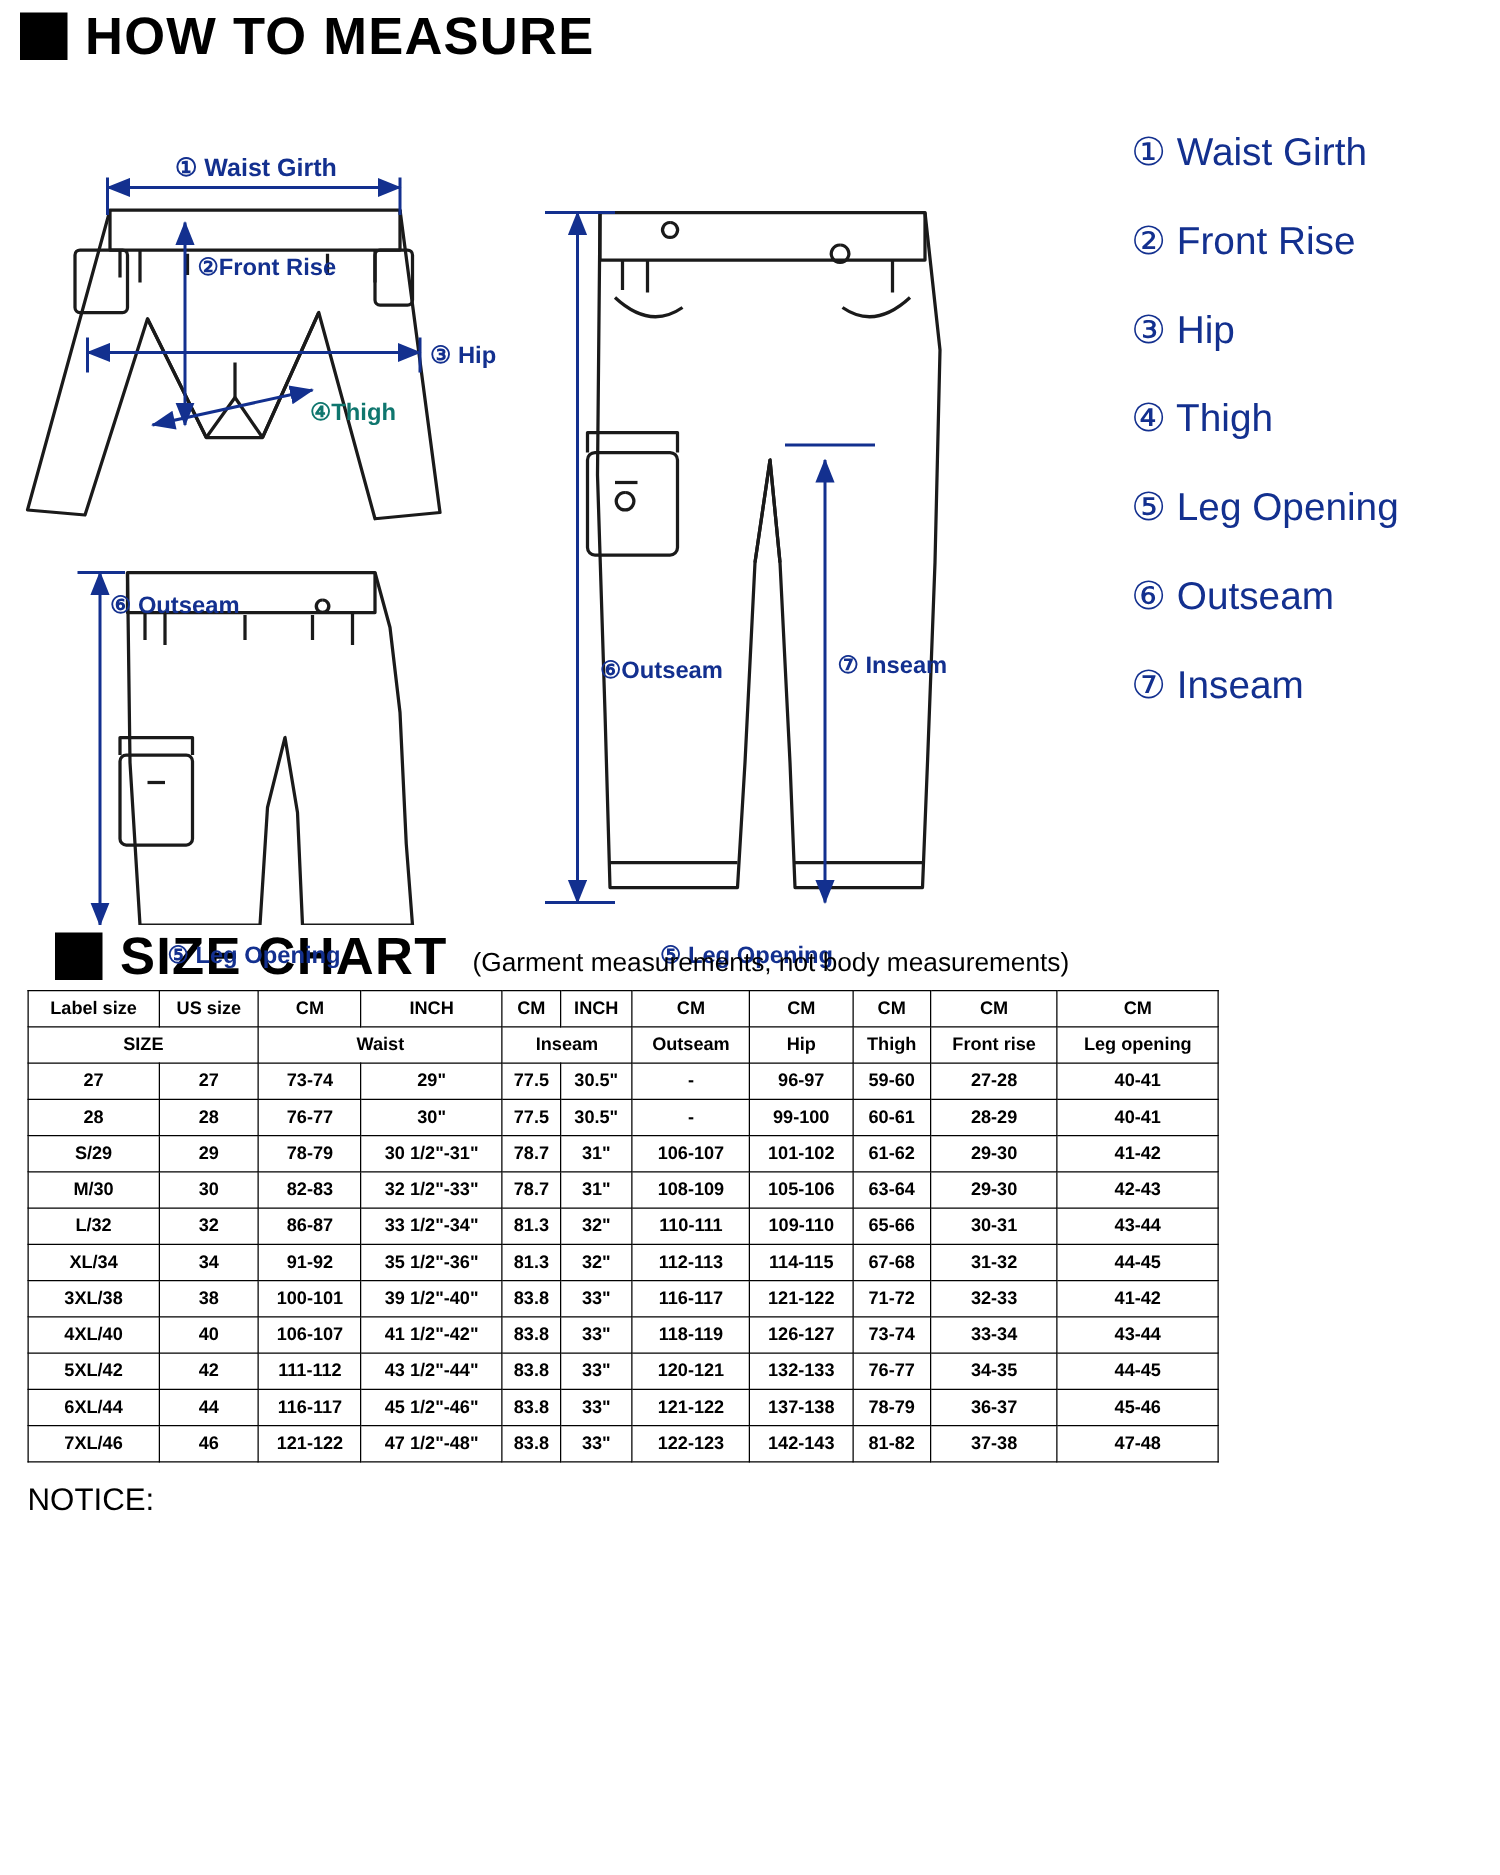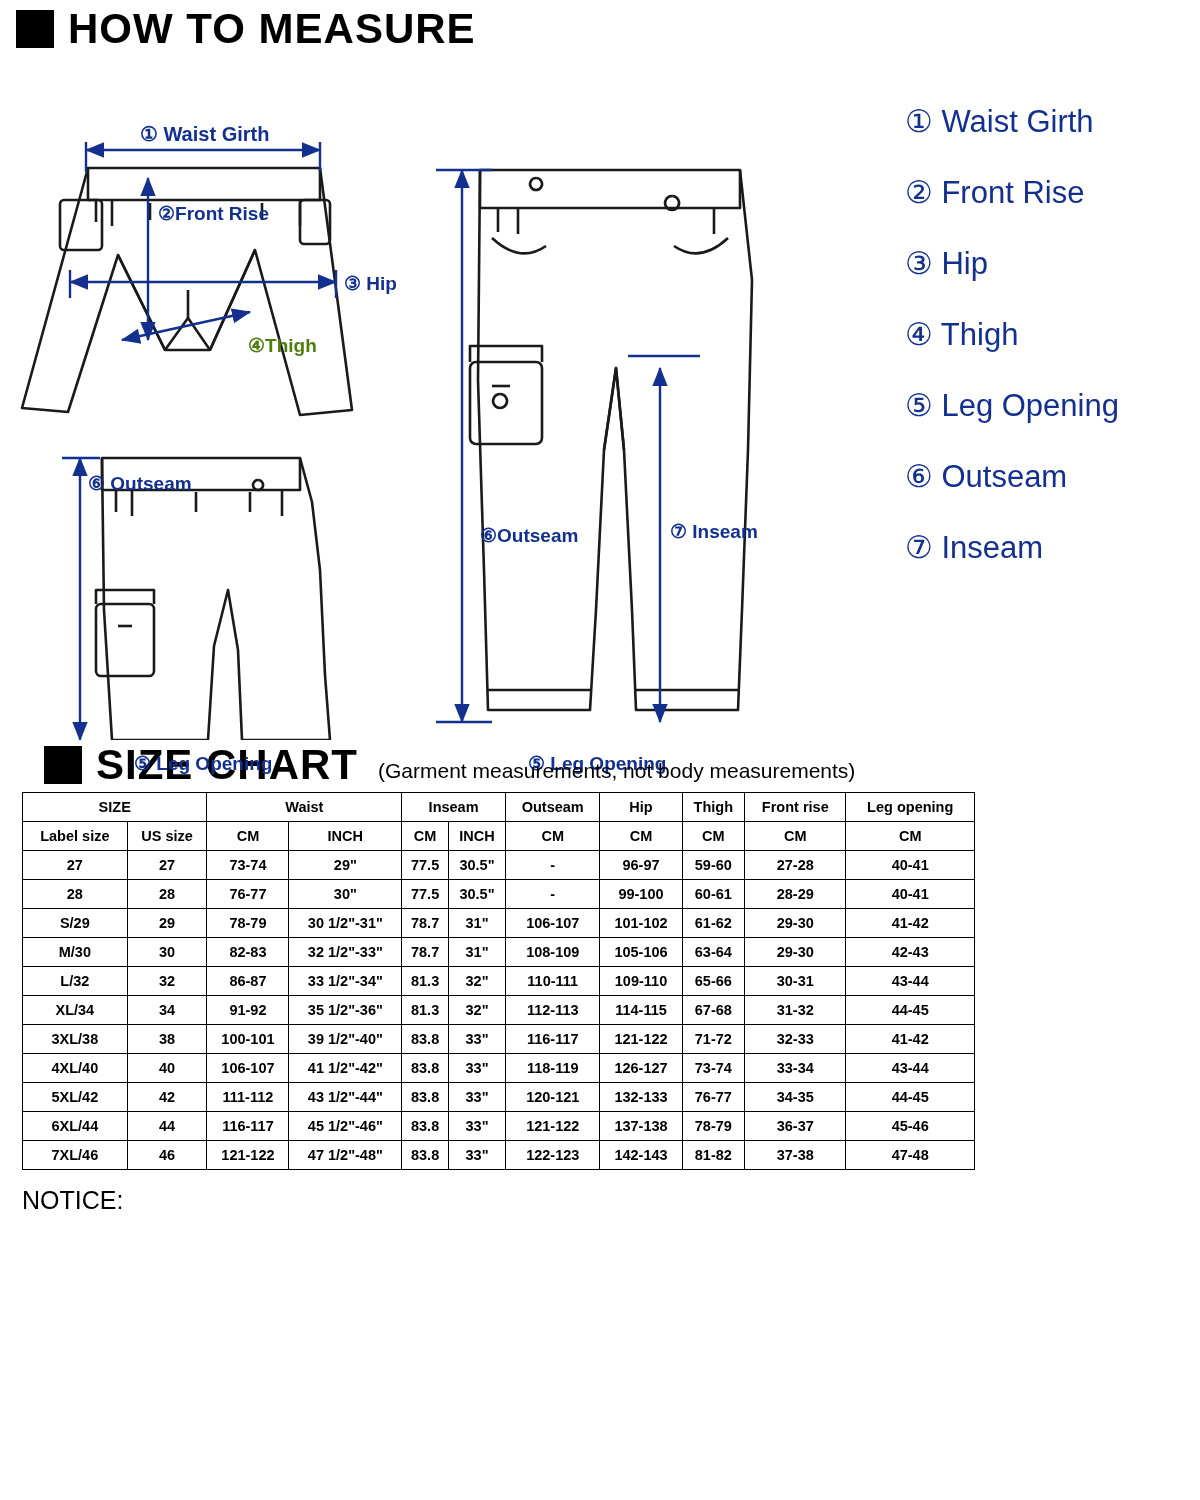--- a/index.html
+++ b/index.html
@@ -184,21 +184,21 @@
         <line x1="660" y1="318" x2="660" y2="672" marker-start="url(#ah2)" marker-end="url(#ah)"></line>
         <line x1="628" y1="306" x2="700" y2="306"></line>
 
         <line x1="436" y1="704" x2="690" y2="704"></line>
       </g>
     </svg>
 
     <div style="position:absolute;left:140px;top:72px;color:#13308f;font-size:20px;font-weight:bold;">① Waist Girth</div>
     <div style="position:absolute;left:158px;top:152px;color:#13308f;font-size:19px;font-weight:bold;">②Front Rise</div>
     <div style="position:absolute;left:344px;top:222px;color:#13308f;font-size:19px;font-weight:bold;">③ Hip</div>
-    <div style="position:absolute;left:248px;top:284px;color:#4d7c0f;font-size:19px;font-weight:bold;">④Thigh</div>
+    <div style="position:absolute;left:248px;top:268px;color:#0f766e;font-size:19px;font-weight:bold;">④Thigh</div>
     <div style="position:absolute;left:88px;top:422px;color:#13308f;font-size:19px;font-weight:bold;">⑥ Outseam</div>
     <div style="position:absolute;left:134px;top:702px;color:#13308f;font-size:19px;font-weight:bold;">⑤ Leg Opening</div>
     <div style="position:absolute;left:480px;top:474px;color:#13308f;font-size:19px;font-weight:bold;">⑥Outseam</div>
     <div style="position:absolute;left:670px;top:470px;color:#13308f;font-size:19px;font-weight:bold;">⑦ Inseam</div>
     <div style="position:absolute;left:528px;top:702px;color:#13308f;font-size:19px;font-weight:bold;">⑤ Leg Opening</div>
 
     <ul class="legend">
       <li>
         <span>①</span>
         <span>Waist Girth</span>
@@ -232,42 +232,42 @@
 
   <div class="sec-head" id="size-chart-heading">
     <span class="blk"></span>
     <span class="txt">SIZE  CHART</span>
     <span class="note">(Garment measurements, not body measurements)</span>
   </div>
 
   <div class="table-wrap">
     <table class="size-chart">
       <thead>
+        <tr>
+          <th>Label size</th>
+          <th>US size</th>
+          <th>CM</th>
+          <th>INCH</th>
+          <th>CM</th>
+          <th>INCH</th>
+          <th>CM</th>
+          <th>CM</th>
+          <th>CM</th>
+          <th>CM</th>
+          <th>CM</th>
+        </tr>
         <tr>
           <th colspan="2">SIZE</th>
           <th colspan="2">Waist</th>
           <th colspan="2">Inseam</th>
           <th>Outseam</th>
           <th>Hip</th>
           <th>Thigh</th>
           <th>Front rise</th>
           <th>Leg opening</th>
-        </tr>
-        <tr>
-          <th>Label size</th>
-          <th>US size</th>
-          <th>CM</th>
-          <th>INCH</th>
-          <th>CM</th>
-          <th>INCH</th>
-          <th>CM</th>
-          <th>CM</th>
-          <th>CM</th>
-          <th>CM</th>
-          <th>CM</th>
         </tr>
       </thead>
       <tbody>
         <tr>
           <td>27</td>
           <td>27</td>
           <td>73-74</td>
           <td>29"</td>
           <td>77.5</td>
           <td>30.5"</td>

